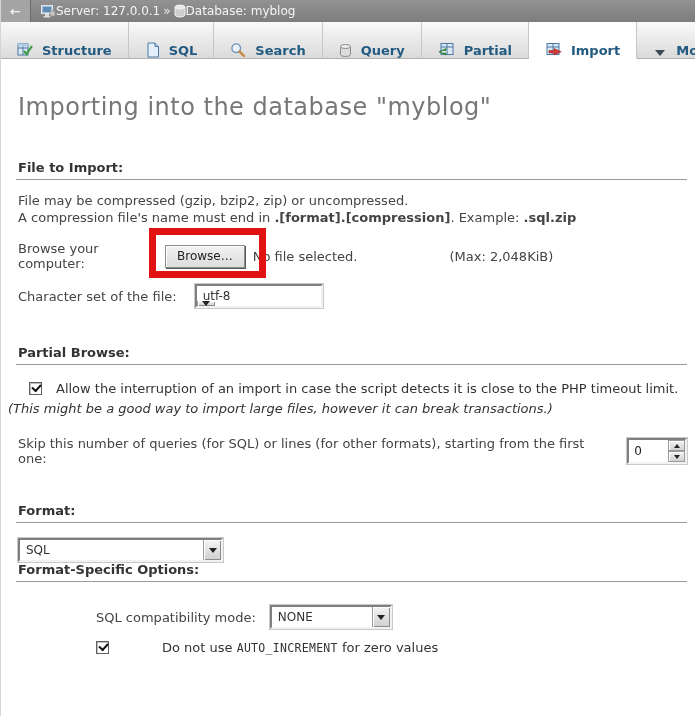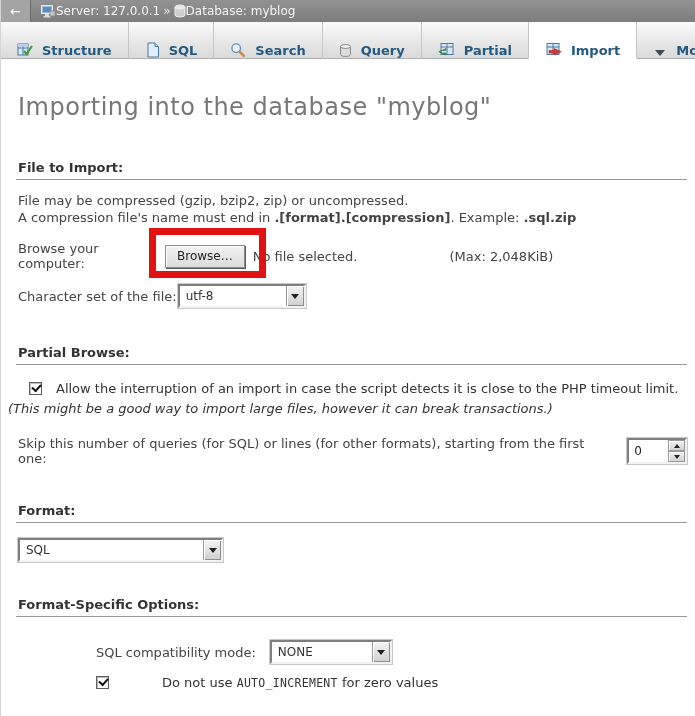--- a/index.html
+++ b/index.html
@@ -71,21 +71,21 @@
   .section-head {
     font-weight: bold;
     font-size: 13px;
     color: #333;
     padding: 0 0 4px 2px;
     border-bottom: 1px solid #999;
   }
   .mt-file { margin-top: 39px; }
   .mt-partial { margin-top: 37px; }
   .mt-format { margin-top: 37px; }
-  .mt-fso { margin-top: 35px; }
+  .mt-fso { }
 
   .para { margin: 12px 0 0 2px; line-height: 17px; color: #444; }
 
   .row { display: flex; align-items: center; margin-left: 2px; }
   .browse-row { margin-top: 15px; position: relative; height: 30px; }
   .browse-label { width: 147px; }
   .nofile { margin-left: 8px; }
   .maxnote { margin-left: 92px; }
 
   
@@ -139,21 +139,21 @@
     border-left: 1px solid #9a9a9a;
     box-shadow: inset 1px 1px 0 #ffffff, inset -1px -1px 0 #8c8c8c;
     display: flex; align-items: center; justify-content: center;
   }
   .tri-down {
     width: 0; height: 0;
     border-left: 4px solid transparent;
     border-right: 4px solid transparent;
     border-top: 5px solid #222;
   }
-  .sel-charset { width: 128px; margin-left: 1px; }
+  .sel-charset { width: 128px; margin-left: 18px; flex-direction: column; }
   .sel-format { width: 205px; }
   .sel-compat { width: 122px; margin-left: 14px; }
 
   
   .w-check {
     display: inline-block;
     width: 13px; height: 13px;
     background: #fff;
     border: 1px solid #5f5f5f;
     box-shadow: inset 1px 1px 0 #bdbdbd;

